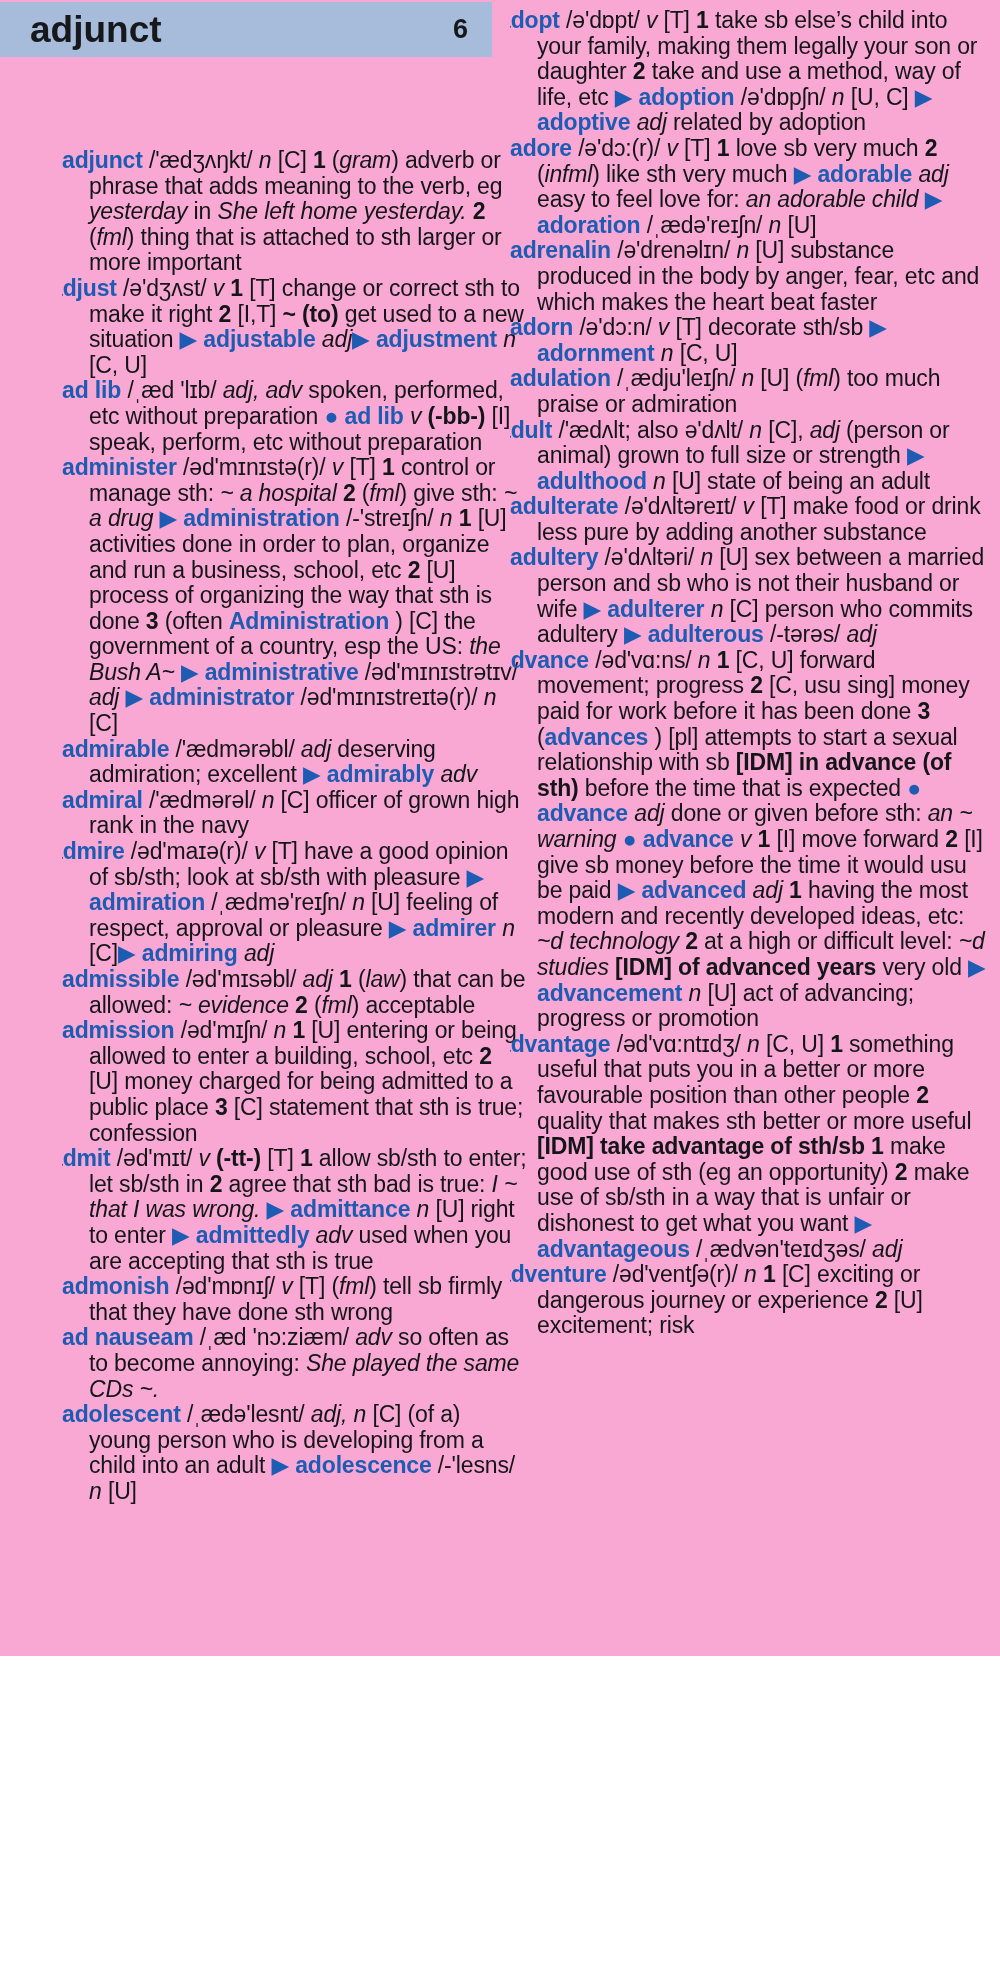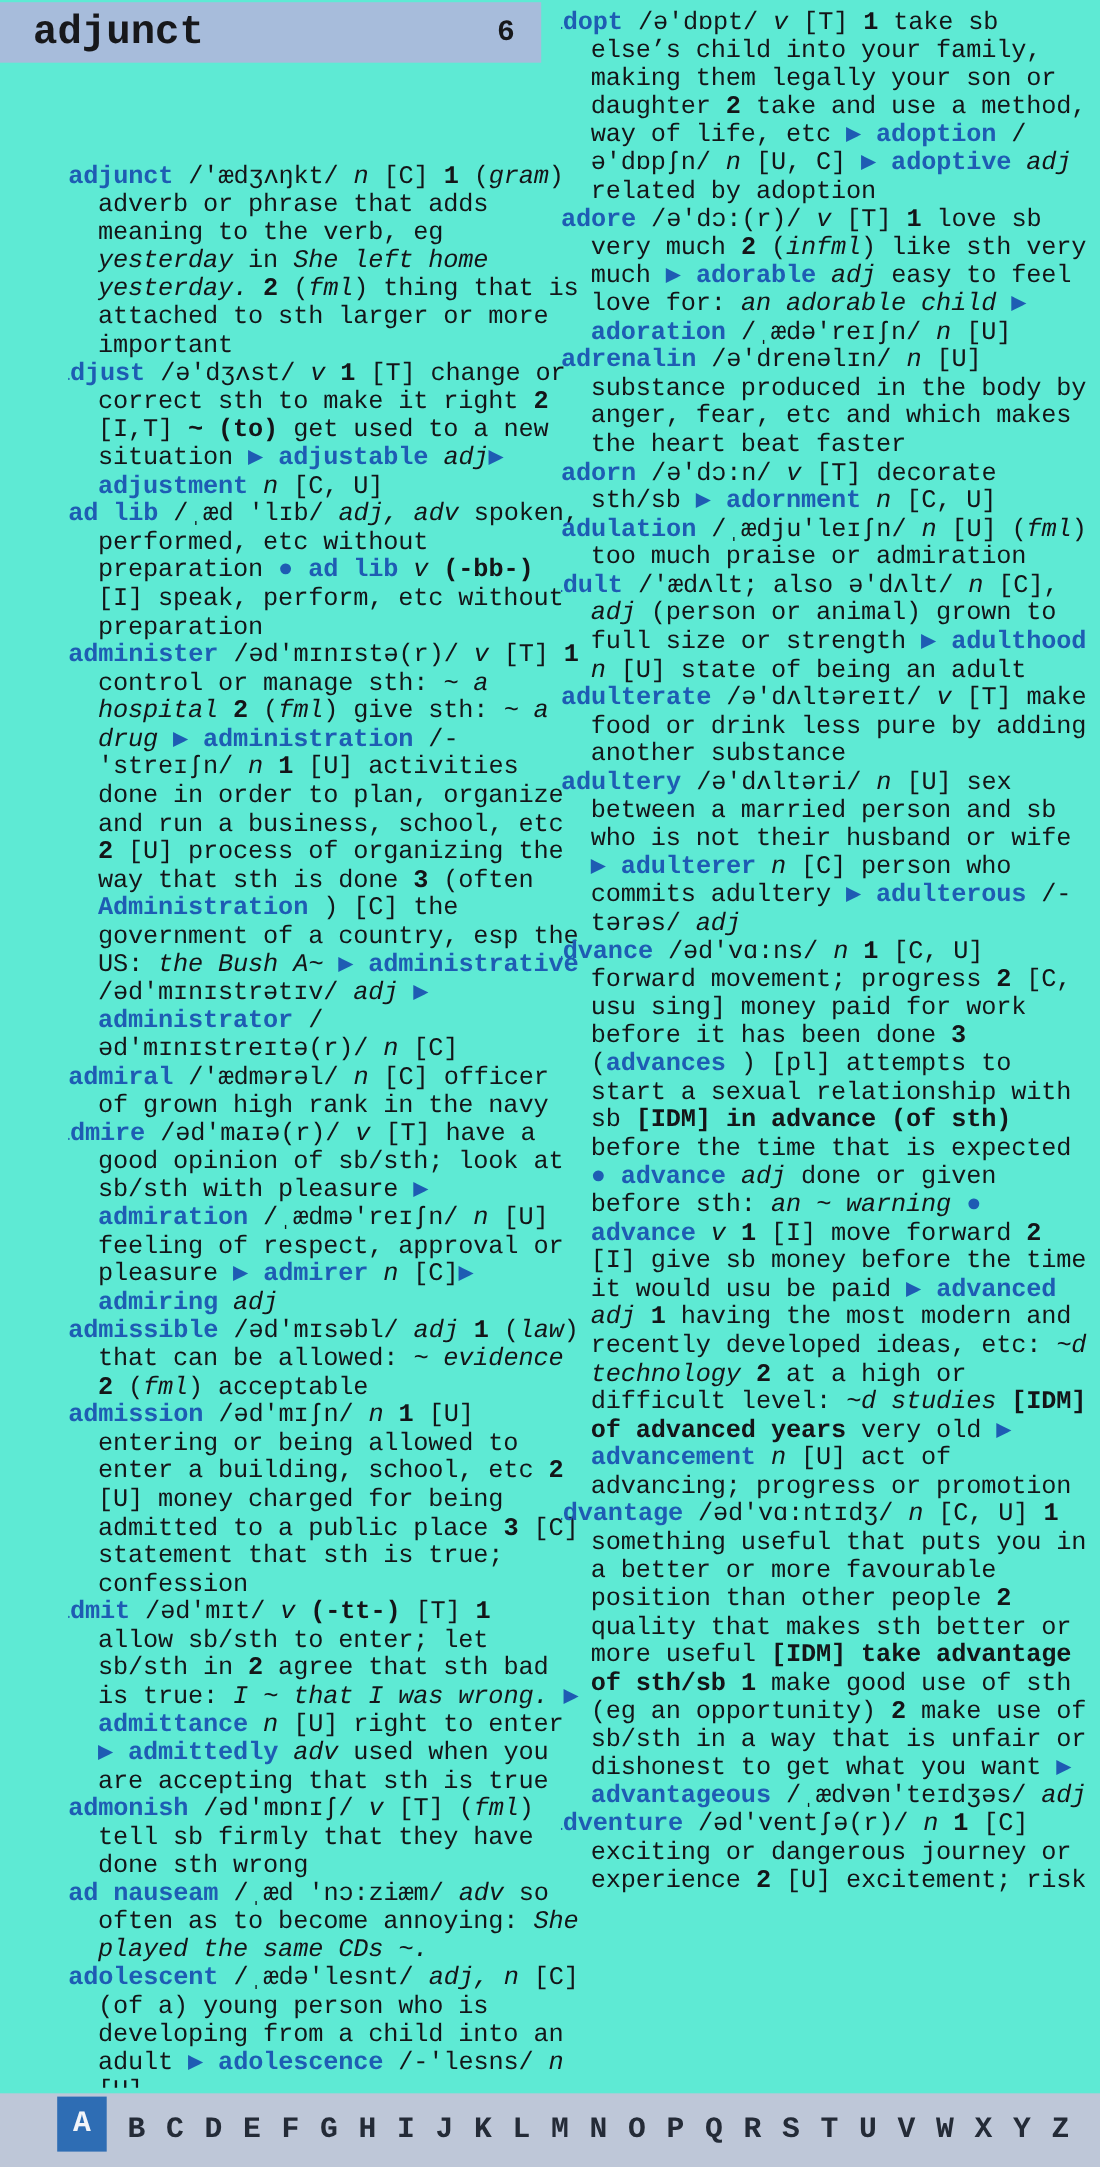--- a/index.html
+++ b/index.html
@@ -1,19 +1,19 @@
 <!DOCTYPE html>
 <html><head>
 <meta charset="utf-8">
 <style>
   html, body { margin:0; padding:0; }
   .page {
-    position:relative; width:1000px; height:1970px;
-    background:#5eead4; overflow:hidden;
-    font-family:Liberation Mono, monospace;
+    position:relative; width:1000px; height:1656px;
+    background:#f9a8d4; overflow:hidden;
+    font-family:Liberation Sans, sans-serif;
   }
   
   .header-bar {
     position:absolute; left:0; top:2px; width:492px; height:55px;
     background:#a7bcdb; display:flex; align-items:center;
   }
   .header-word { font-weight:700; font-size:37px; color:#17181b; margin-left:30px; flex:1; }
   .page-num   { font-weight:700; font-size:27px; color:#17181b; margin-right:24px; }
 
   
@@ -52,20 +52,21 @@
   <div class="header-bar">
     <span class="header-word">adjunct</span>
     <span class="page-num">6</span>
   </div>
 
   <div class="col col-left" id="col-left">
       <p class="entry"><span class="run-h">adjunct</span><span class="run-t"> /'ædʒʌŋkt/ </span><span class="run-i">n</span><span class="run-t"> [C] </span><span class="run-b">1</span><span class="run-t"> (</span><span class="run-i">gram</span><span class="run-t">) adverb or phrase that adds meaning to the verb, eg </span><span class="run-i">yesterday</span><span class="run-t"> in </span><span class="run-i">She left home yesterday.</span><span class="run-t"> </span><span class="run-b">2</span><span class="run-t"> (</span><span class="run-i">fml</span><span class="run-t">) thing that is attached to sth larger or more important</span></p>
       <p class="entry keyed"><span class="key-icon"></span><span class="run-h">adjust</span><span class="run-t"> /ə'dʒʌst/ </span><span class="run-i">v</span><span class="run-t"> </span><span class="run-b">1</span><span class="run-t"> [T] change or correct sth to make it right </span><span class="run-b">2</span><span class="run-t"> [I,T] </span><span class="run-b">~ (to)</span><span class="run-t"> get used to a new situation </span><span class="run-a">▶ </span><span class="run-d">adjustable</span><span class="run-t"> </span><span class="run-i">adj</span><span class="run-a">▶ </span><span class="run-d">adjustment</span><span class="run-t"> </span><span class="run-i">n</span><span class="run-t"> [C, U]</span></p>
       <p class="entry"><span class="run-h">ad lib</span><span class="run-t"> /ˌæd 'lɪb/ </span><span class="run-i">adj, adv</span><span class="run-t"> spoken, performed, etc without preparation </span><span class="run-o">● </span><span class="run-d">ad lib</span><span class="run-t"> </span><span class="run-i">v</span><span class="run-t"> </span><span class="run-b">(-bb-)</span><span class="run-t"> [I] speak, perform, etc without preparation</span></p>
       <p class="entry"><span class="run-h">administer</span><span class="run-t"> /əd'mɪnɪstə(r)/ </span><span class="run-i">v</span><span class="run-t"> [T] </span><span class="run-b">1</span><span class="run-t"> control or manage sth: </span><span class="run-i">~ a hospital</span><span class="run-t"> </span><span class="run-b">2</span><span class="run-t"> (</span><span class="run-i">fml</span><span class="run-t">) give sth: </span><span class="run-i">~ a drug</span><span class="run-t"> </span><span class="run-a">▶ </span><span class="run-d">administration</span><span class="run-t"> /-'streɪʃn/ </span><span class="run-i">n</span><span class="run-t"> </span><span class="run-b">1</span><span class="run-t"> [U] activities done in order to plan, organize and run a business, school, etc </span><span class="run-b">2</span><span class="run-t"> [U] process of organizing the way that sth is done </span><span class="run-b">3</span><span class="run-t"> (often </span><span class="run-d">Administration</span><span class="run-t"> ) [C] the government of a country, esp the US: </span><span class="run-i">the Bush A~</span><span class="run-t"> </span><span class="run-a">▶ </span><span class="run-d">administrative</span><span class="run-t"> /əd'mɪnɪstrətɪv/ </span><span class="run-i">adj</span><span class="run-t"> </span><span class="run-a">▶ </span><span class="run-d">administrator</span><span class="run-t"> /əd'mɪnɪstreɪtə(r)/ </span><span class="run-i">n</span><span class="run-t"> [C]</span></p>
+      <p class="entry"><span class="run-h">admirable</span><span class="run-t"> /'ædmərəbl/ </span><span class="run-i">adj</span><span class="run-t"> deserving admiration; excellent </span><span class="run-a">▶ </span><span class="run-d">admirably</span><span class="run-t"> </span><span class="run-i">adv</span></p>
       <p class="entry"><span class="run-h">admiral</span><span class="run-t"> /'ædmərəl/ </span><span class="run-i">n</span><span class="run-t"> [C] officer of grown high rank in the navy</span></p>
       <p class="entry keyed"><span class="key-icon"></span><span class="run-h">admire</span><span class="run-t"> /əd'maɪə(r)/ </span><span class="run-i">v</span><span class="run-t"> [T] have a good opinion of sb/sth; look at sb/sth with pleasure </span><span class="run-a">▶ </span><span class="run-d">admiration</span><span class="run-t"> /ˌædmə'reɪʃn/ </span><span class="run-i">n</span><span class="run-t"> [U] feeling of respect, approval or pleasure </span><span class="run-a">▶ </span><span class="run-d">admirer</span><span class="run-t"> </span><span class="run-i">n</span><span class="run-t"> [C]</span><span class="run-a">▶ </span><span class="run-d">admiring</span><span class="run-t"> </span><span class="run-i">adj</span></p>
       <p class="entry"><span class="run-h">admissible</span><span class="run-t"> /əd'mɪsəbl/ </span><span class="run-i">adj</span><span class="run-t"> </span><span class="run-b">1</span><span class="run-t"> (</span><span class="run-i">law</span><span class="run-t">) that can be allowed: </span><span class="run-i">~ evidence</span><span class="run-t"> </span><span class="run-b">2</span><span class="run-t"> (</span><span class="run-i">fml</span><span class="run-t">) acceptable</span></p>
       <p class="entry"><span class="run-h">admission</span><span class="run-t"> /əd'mɪʃn/ </span><span class="run-i">n</span><span class="run-t"> </span><span class="run-b">1</span><span class="run-t"> [U] entering or being allowed to enter a building, school, etc </span><span class="run-b">2</span><span class="run-t"> [U] money charged for being admitted to a public place </span><span class="run-b">3</span><span class="run-t"> [C] statement that sth is true; confession</span></p>
       <p class="entry keyed"><span class="key-icon"></span><span class="run-h">admit</span><span class="run-t"> /əd'mɪt/ </span><span class="run-i">v</span><span class="run-t"> </span><span class="run-b">(-tt-)</span><span class="run-t"> [T] </span><span class="run-b">1</span><span class="run-t"> allow sb/sth to enter; let sb/sth in </span><span class="run-b">2</span><span class="run-t"> agree that sth bad is true: </span><span class="run-i">I ~ that I was wrong.</span><span class="run-t"> </span><span class="run-a">▶ </span><span class="run-d">admittance</span><span class="run-t"> </span><span class="run-i">n</span><span class="run-t"> [U] right to enter </span><span class="run-a">▶ </span><span class="run-d">admittedly</span><span class="run-t"> </span><span class="run-i">adv</span><span class="run-t"> used when you are accepting that sth is true</span></p>
       <p class="entry"><span class="run-h">admonish</span><span class="run-t"> /əd'mɒnɪʃ/ </span><span class="run-i">v</span><span class="run-t"> [T] (</span><span class="run-i">fml</span><span class="run-t">) tell sb firmly that they have done sth wrong</span></p>
       <p class="entry"><span class="run-h">ad nauseam</span><span class="run-t"> /ˌæd 'nɔ:ziæm/ </span><span class="run-i">adv</span><span class="run-t"> so often as to become annoying: </span><span class="run-i">She played the same CDs ~.</span></p>
       <p class="entry"><span class="run-h">adolescent</span><span class="run-t"> /ˌædə'lesnt/ </span><span class="run-i">adj, n</span><span class="run-t"> [C] (of a) young person who is developing from a child into an adult </span><span class="run-a">▶ </span><span class="run-d">adolescence</span><span class="run-t"> /-'lesns/ </span><span class="run-i">n</span><span class="run-t"> [U]</span></p>
     </div>
   <div class="col col-right" id="col-right">

